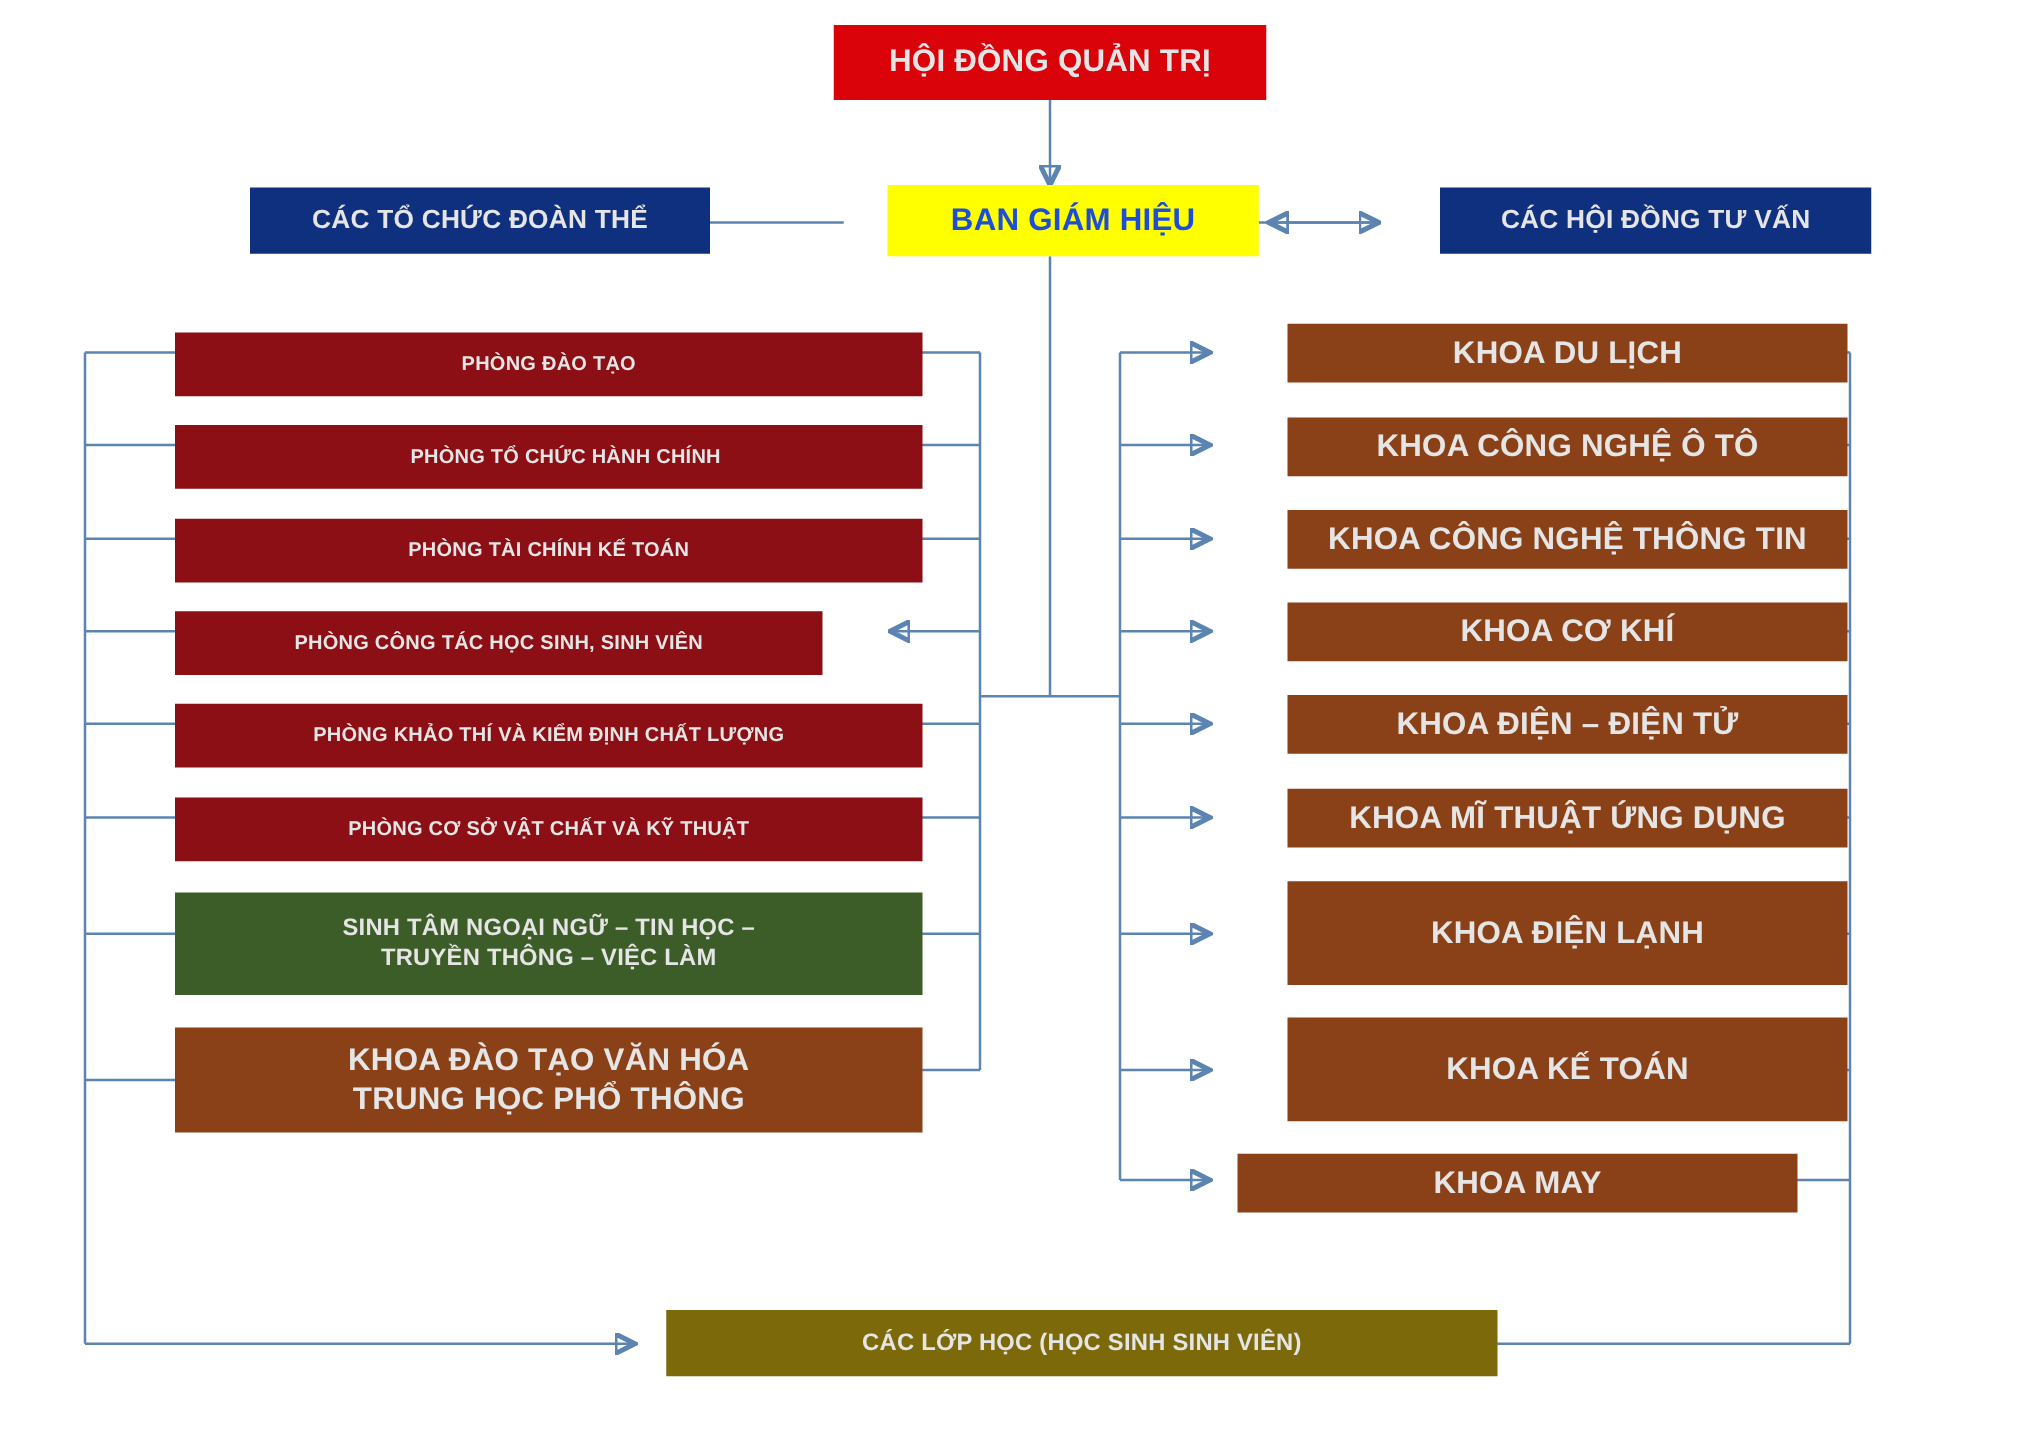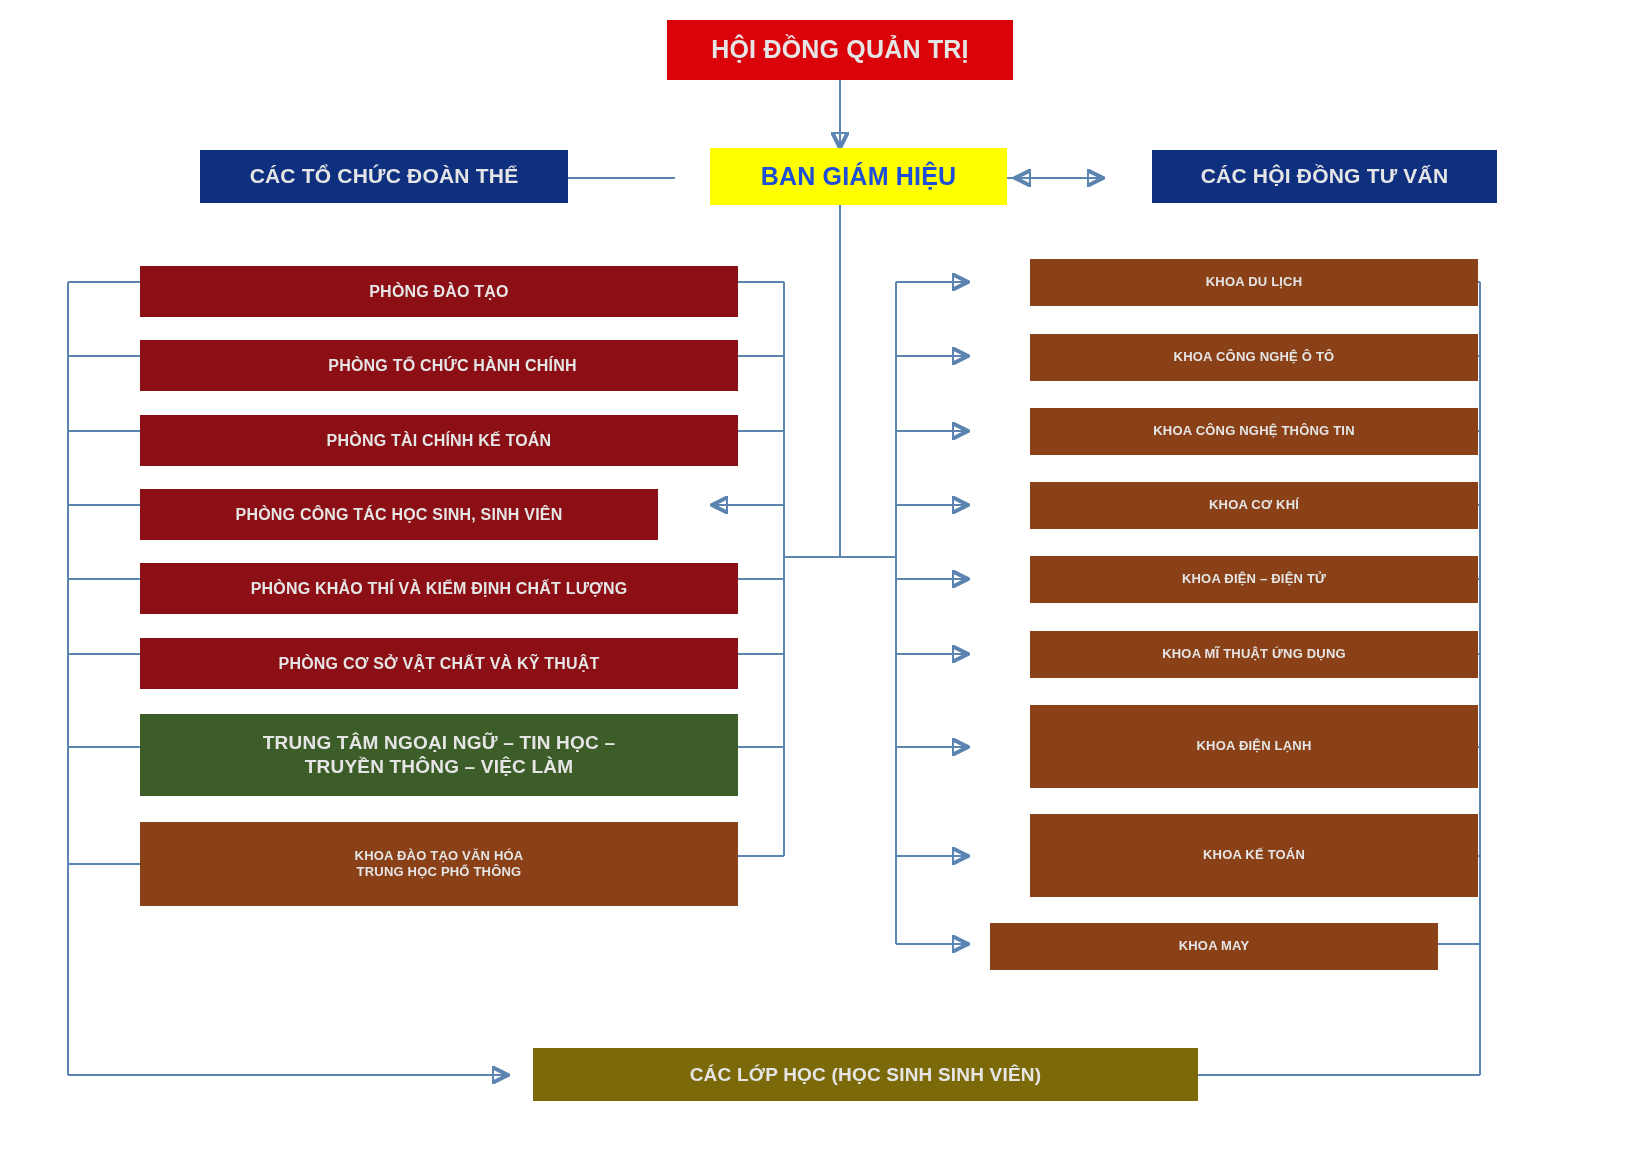--- a/index.html
+++ b/index.html
@@ -47,21 +47,21 @@
   .dept {
     background: #8b0f14;
     font-size: 16px;
   }
   .green {
     background: #3c5c28;
     font-size: 19px;
   }
   .brown {
     background: #8a4117;
-    font-size: 13px;
+    font-size: 25px;
   }
   .classes {
     background: #7c6a0a;
     font-size: 19px;
   }
   svg.lines {
     position: absolute;
     left: 0;
     top: 0;
     width: 1629px;
@@ -170,21 +170,21 @@
   <div class="node dept" style="left:140px; top:489px; width:518px; height:51px;">
     <span>PHÒNG CÔNG TÁC HỌC SINH, SINH VIÊN</span>
   </div>
   <div class="node dept" style="left:140px; top:563px; width:598px; height:51px;">
     <span>PHÒNG KHẢO THÍ VÀ KIỂM ĐỊNH CHẤT LƯỢNG</span>
   </div>
   <div class="node dept" style="left:140px; top:638px; width:598px; height:51px;">
     <span>PHÒNG CƠ SỞ VẬT CHẤT VÀ KỸ THUẬT</span>
   </div>
   <div class="node green two-line" style="left:140px; top:714px; width:598px; height:82px;">
-    <span>TRUNG TÂM NGOẠI NGỮ – TIN HỌC –</span>
+    <span>SINH TÂM NGOẠI NGỮ – TIN HỌC –</span>
     <span>TRUYỀN THÔNG – VIỆC LÀM</span>
   </div>
   <div class="node brown two-line" style="left:140px; top:822px; width:598px; height:84px;">
     <span>KHOA ĐÀO TẠO VĂN HÓA</span>
     <span>TRUNG HỌC PHỔ THÔNG</span>
   </div>
 
   <div class="node brown" style="left:1030px; top:259px; width:448px; height:47px;">
     <span>KHOA DU LỊCH</span>
   </div>

